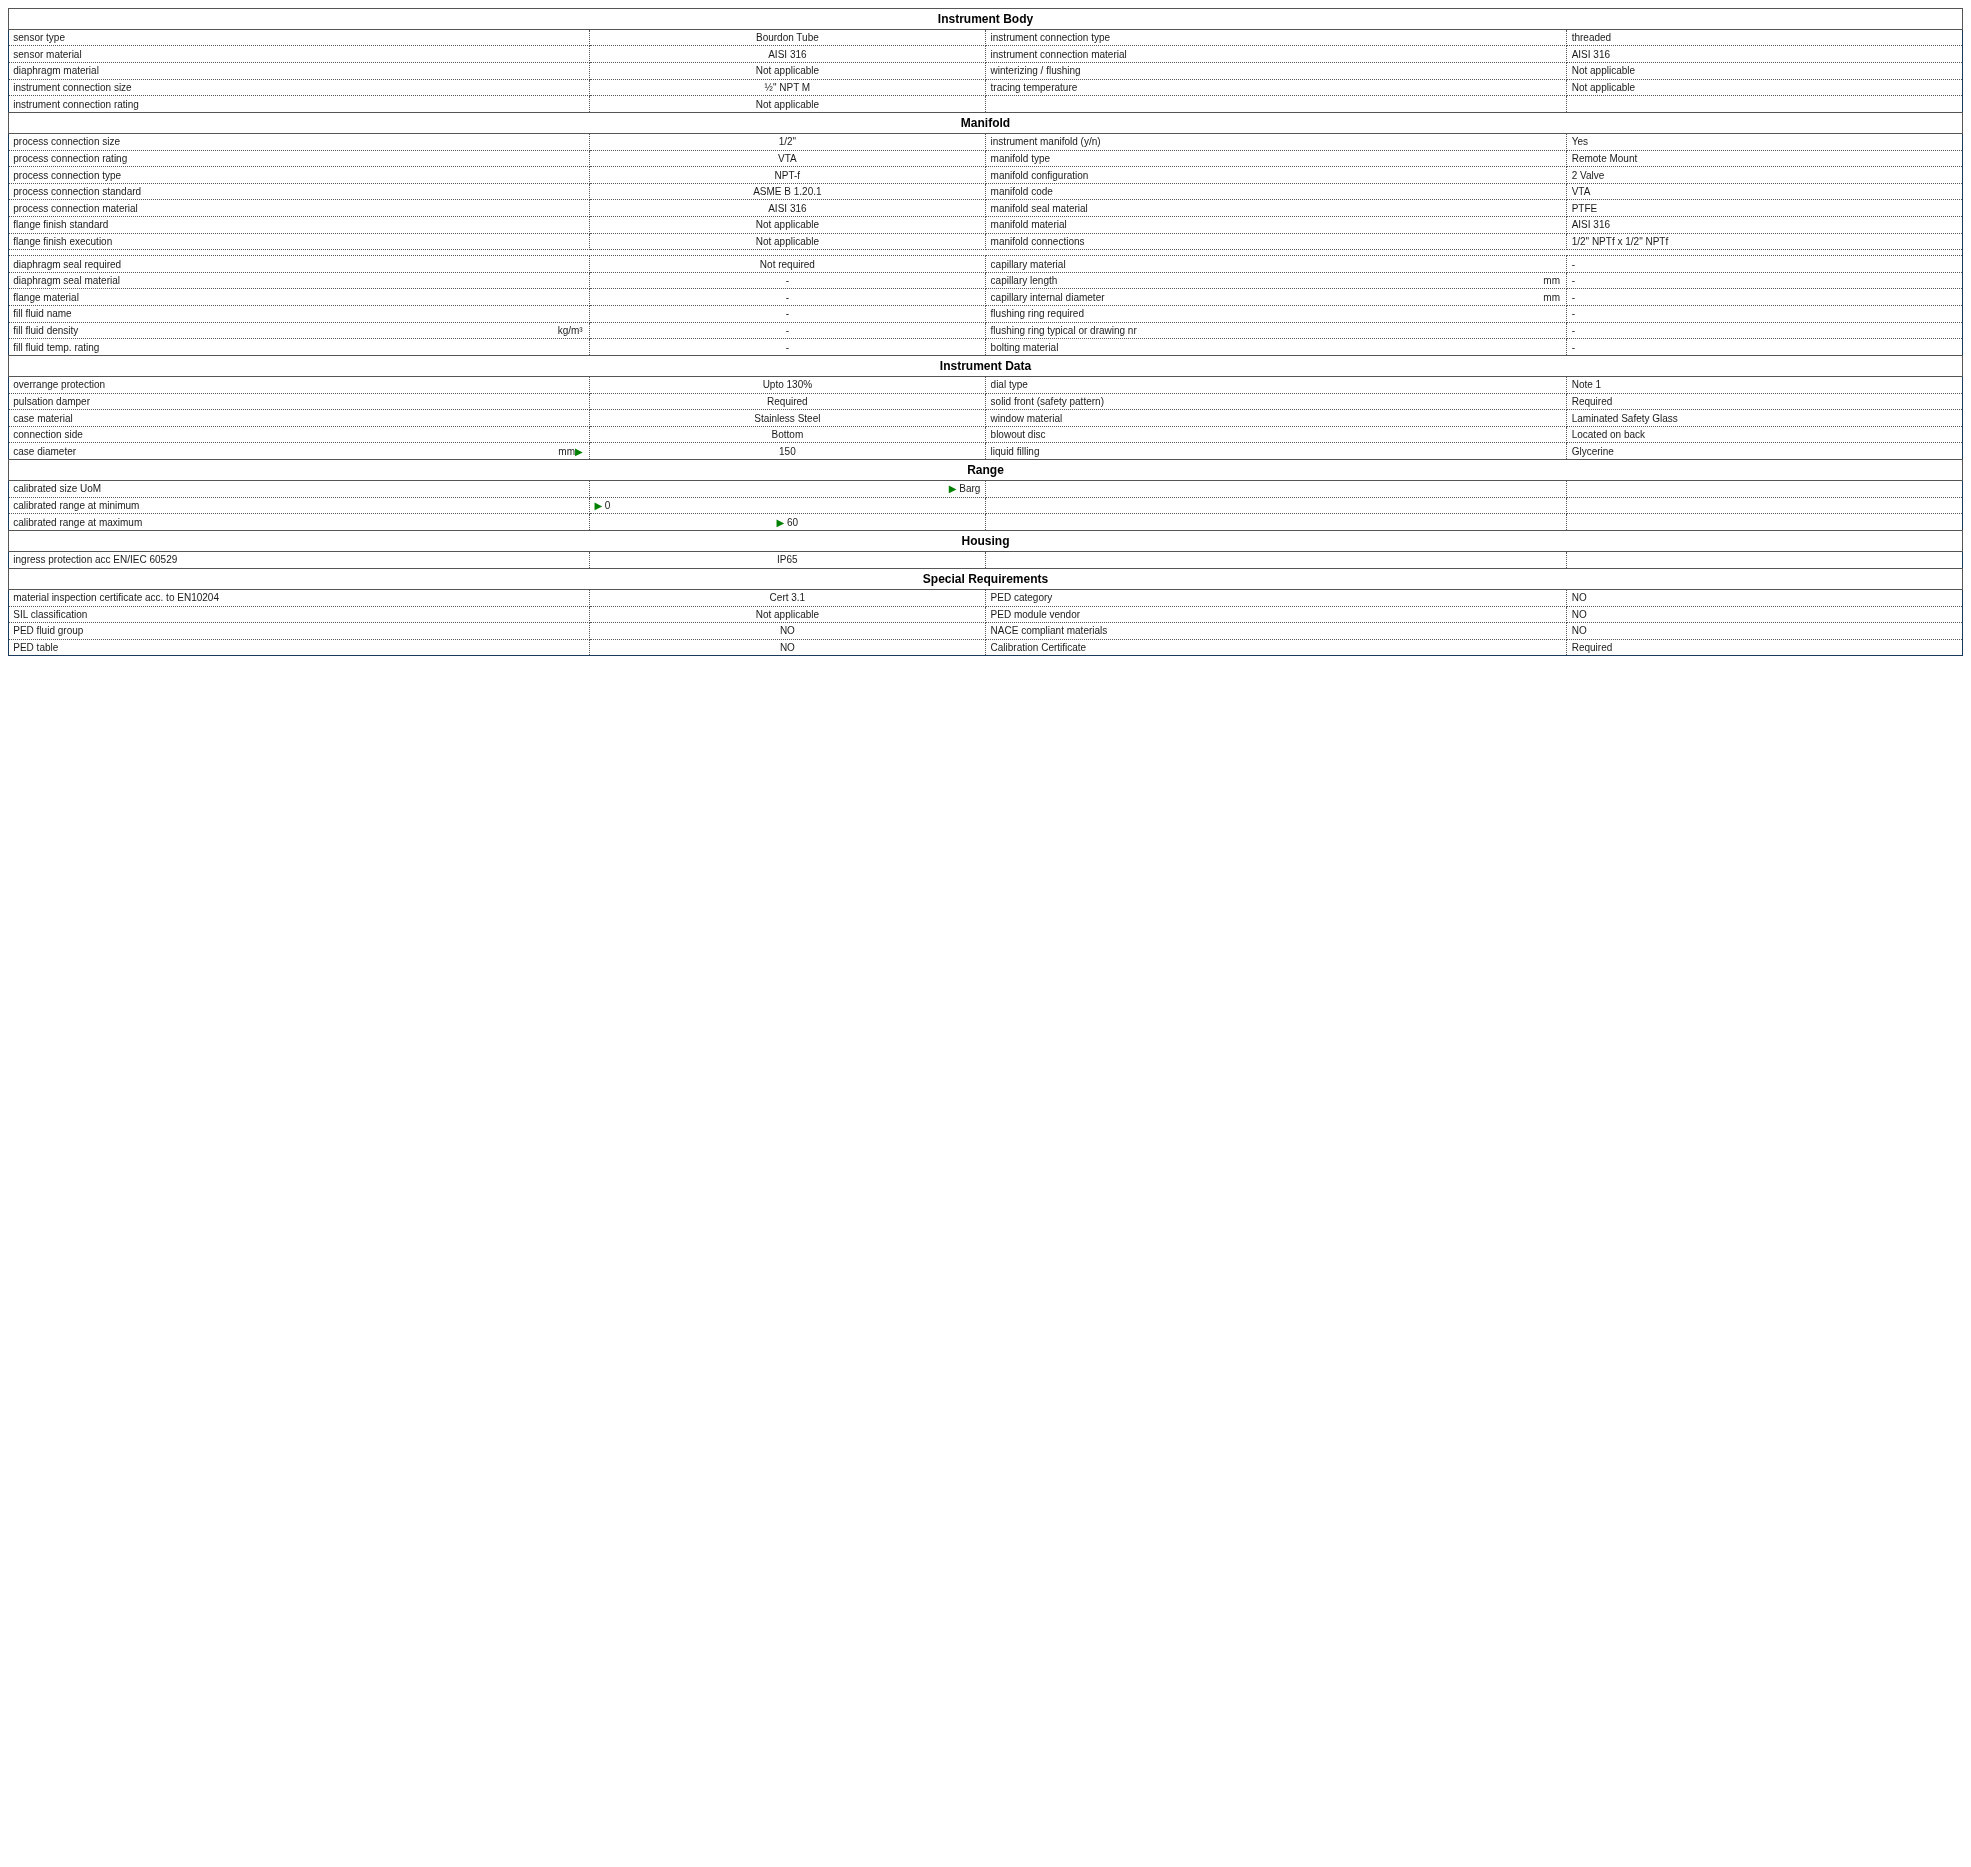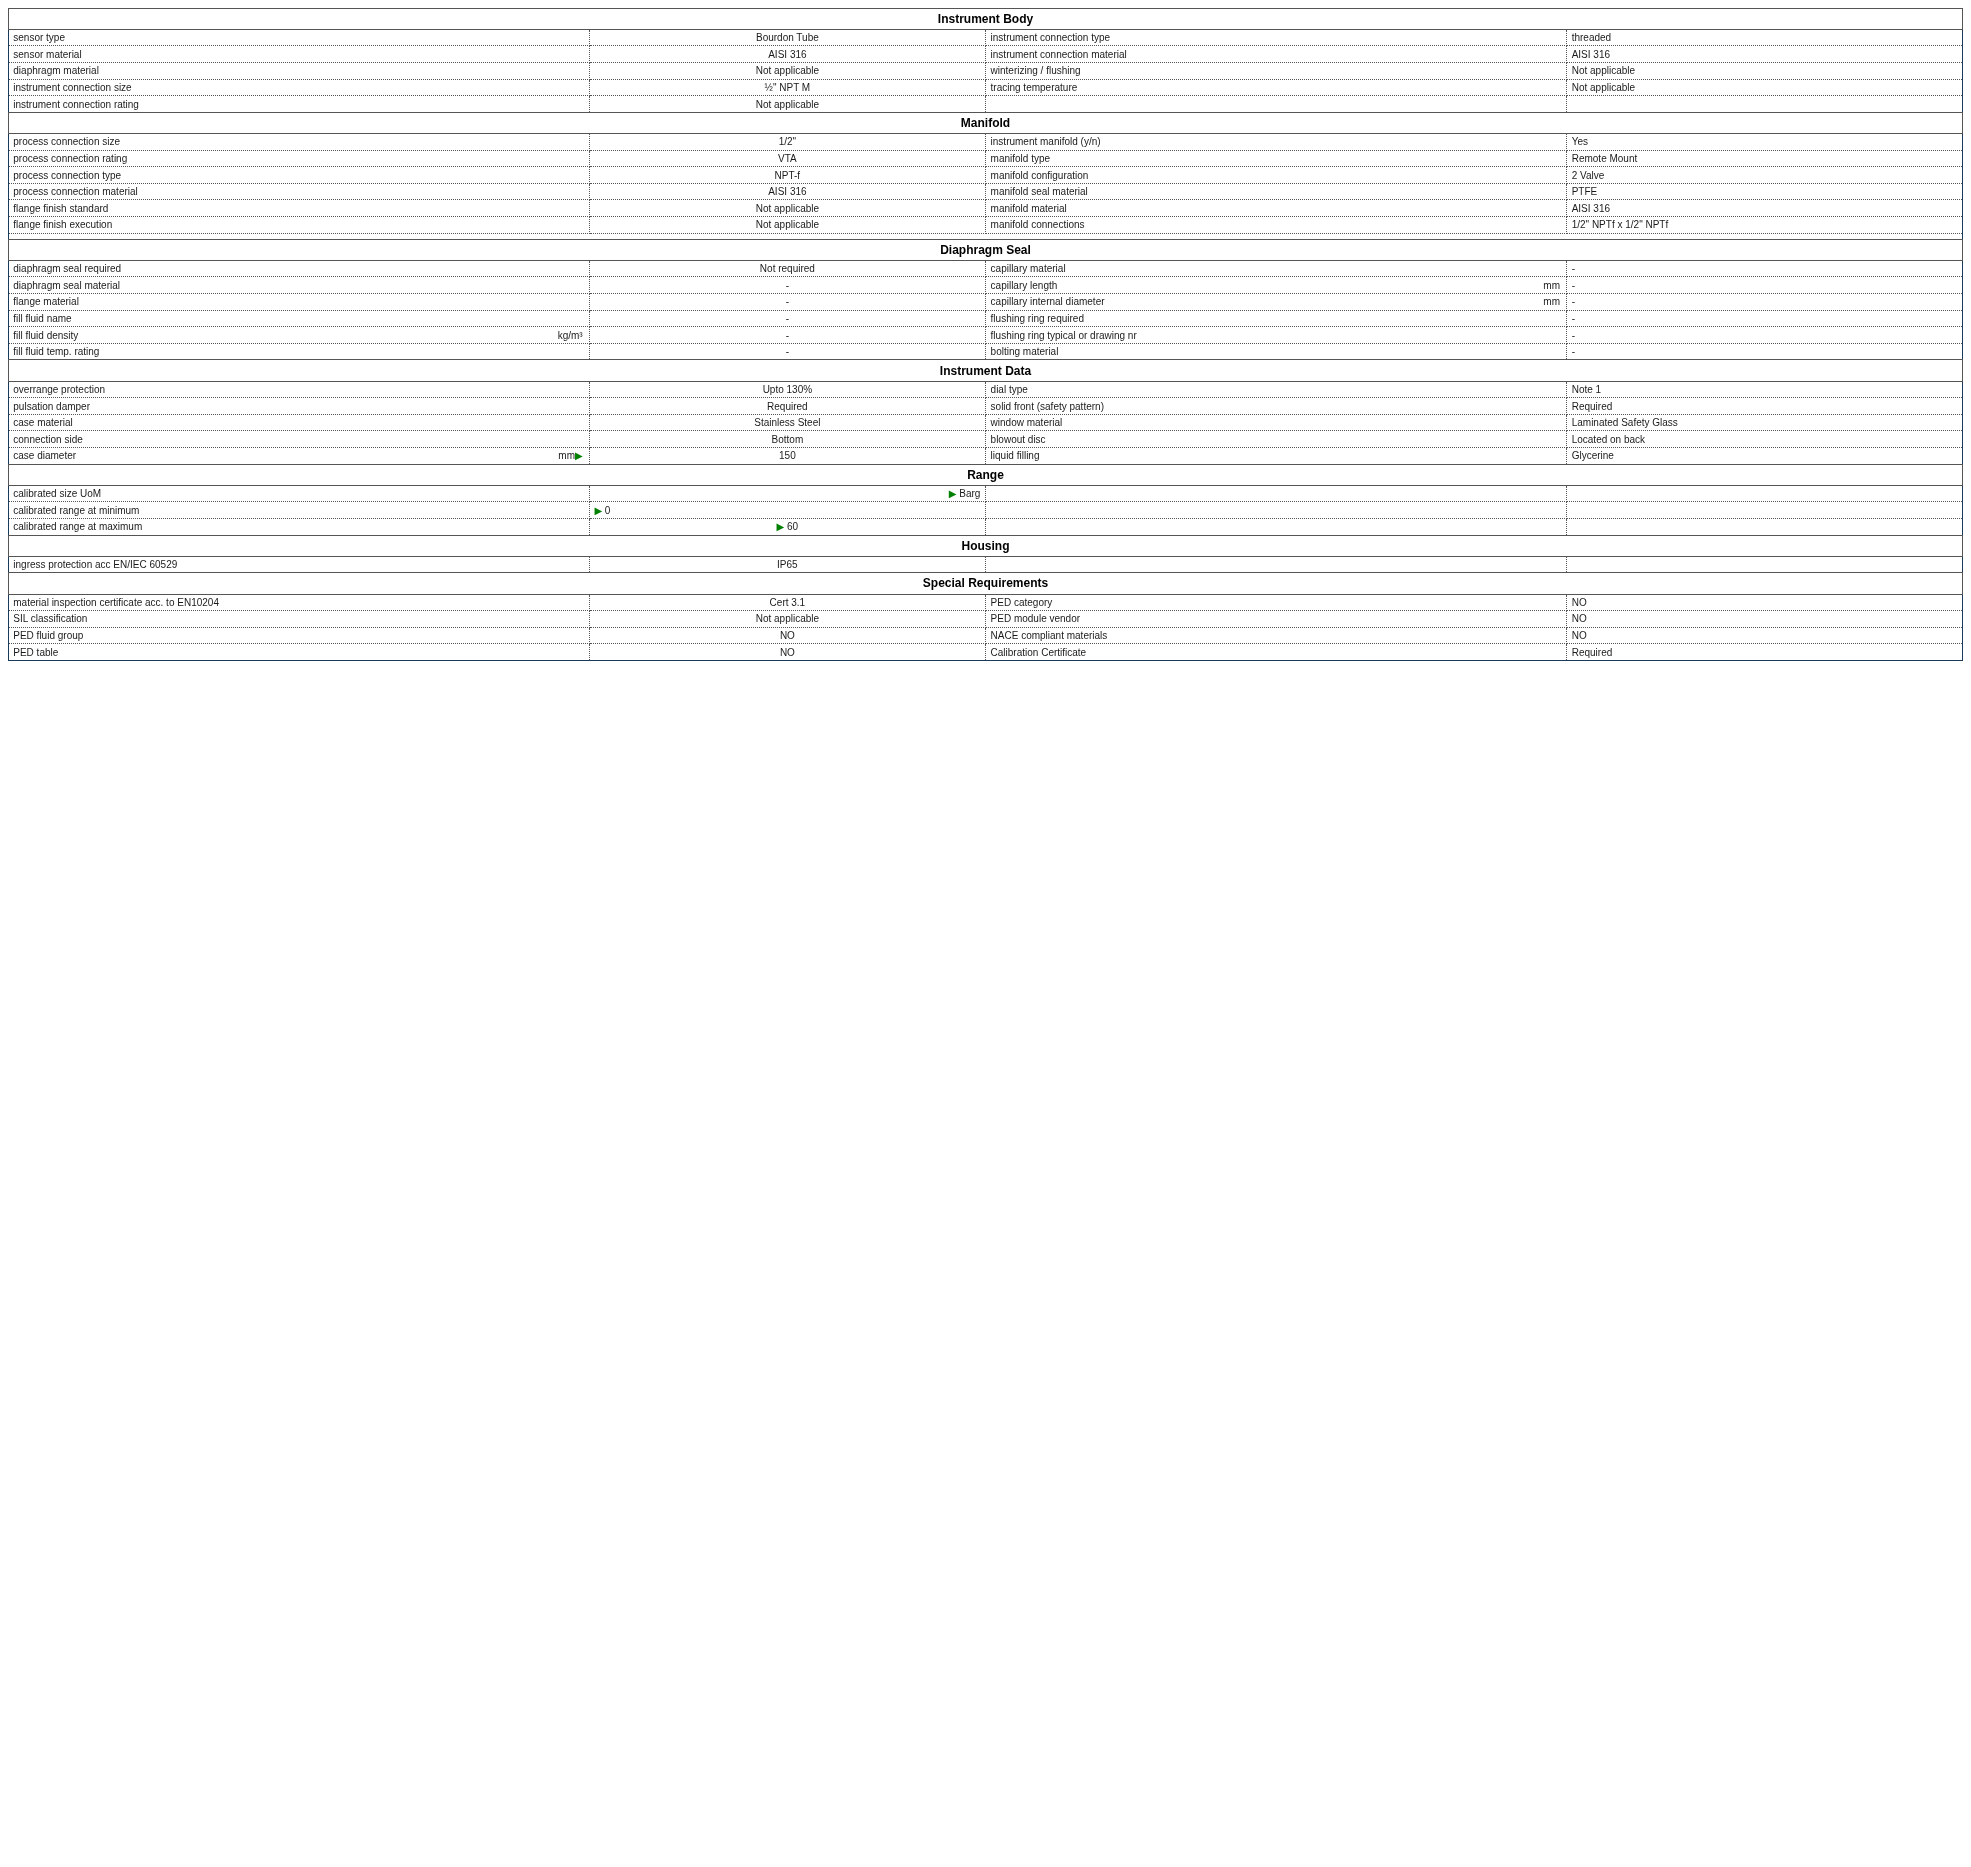--- a/index.html
+++ b/index.html
@@ -102,20 +102,26 @@
     <td class="label-cell2">manifold type</td>
     <td class="value-cell2">Remote Mount</td>
   </tr>
   <tr>
     <td class="label-cell">process connection type</td>
     <td class="value-cell">NPT-f</td>
     <td class="label-cell2">manifold configuration</td>
     <td class="value-cell2">2 Valve</td>
   </tr>
   <tr>
+    <td class="label-cell">process connection standard</td>
+    <td class="value-cell">ASME B 1.20.1</td>
+    <td class="label-cell2">manifold code</td>
+    <td class="value-cell2">VTA</td>
+  </tr>
+  <tr>
     <td class="label-cell">process connection material</td>
     <td class="value-cell">AISI 316</td>
     <td class="label-cell2">manifold seal material</td>
     <td class="value-cell2">PTFE</td>
   </tr>
   <tr>
     <td class="label-cell">flange finish standard</td>
     <td class="value-cell">Not applicable</td>
     <td class="label-cell2">manifold material</td>
     <td class="value-cell2">AISI 316</td>
@@ -124,23 +130,20 @@
     <td class="label-cell">flange finish execution</td>
     <td class="value-cell">Not applicable</td>
     <td class="label-cell2">manifold connections</td>
     <td class="value-cell2">1/2" NPTf x 1/2" NPTf</td>
   </tr>
   <tr>
     <td colspan="4" style="height:6.1px; border:0.8px dotted #555;"></td>
   </tr>
 
   <tr>
-    <td colspan="4" class="section-header">Diaphragm Seal</td>
-  </tr>
-  <tr>
     <td class="label-cell">diaphragm seal required</td>
     <td class="value-cell">Not required</td>
     <td class="label-cell2">capillary material</td>
     <td class="value-cell2">-</td>
   </tr>
   <tr>
     <td class="label-cell">diaphragm seal material</td>
     <td class="value-cell">-</td>
     <td class="label-cell2">capillary length <span style="float:right; padding-right:1.5px;">mm</span></td>
     <td class="value-cell2">-</td>

